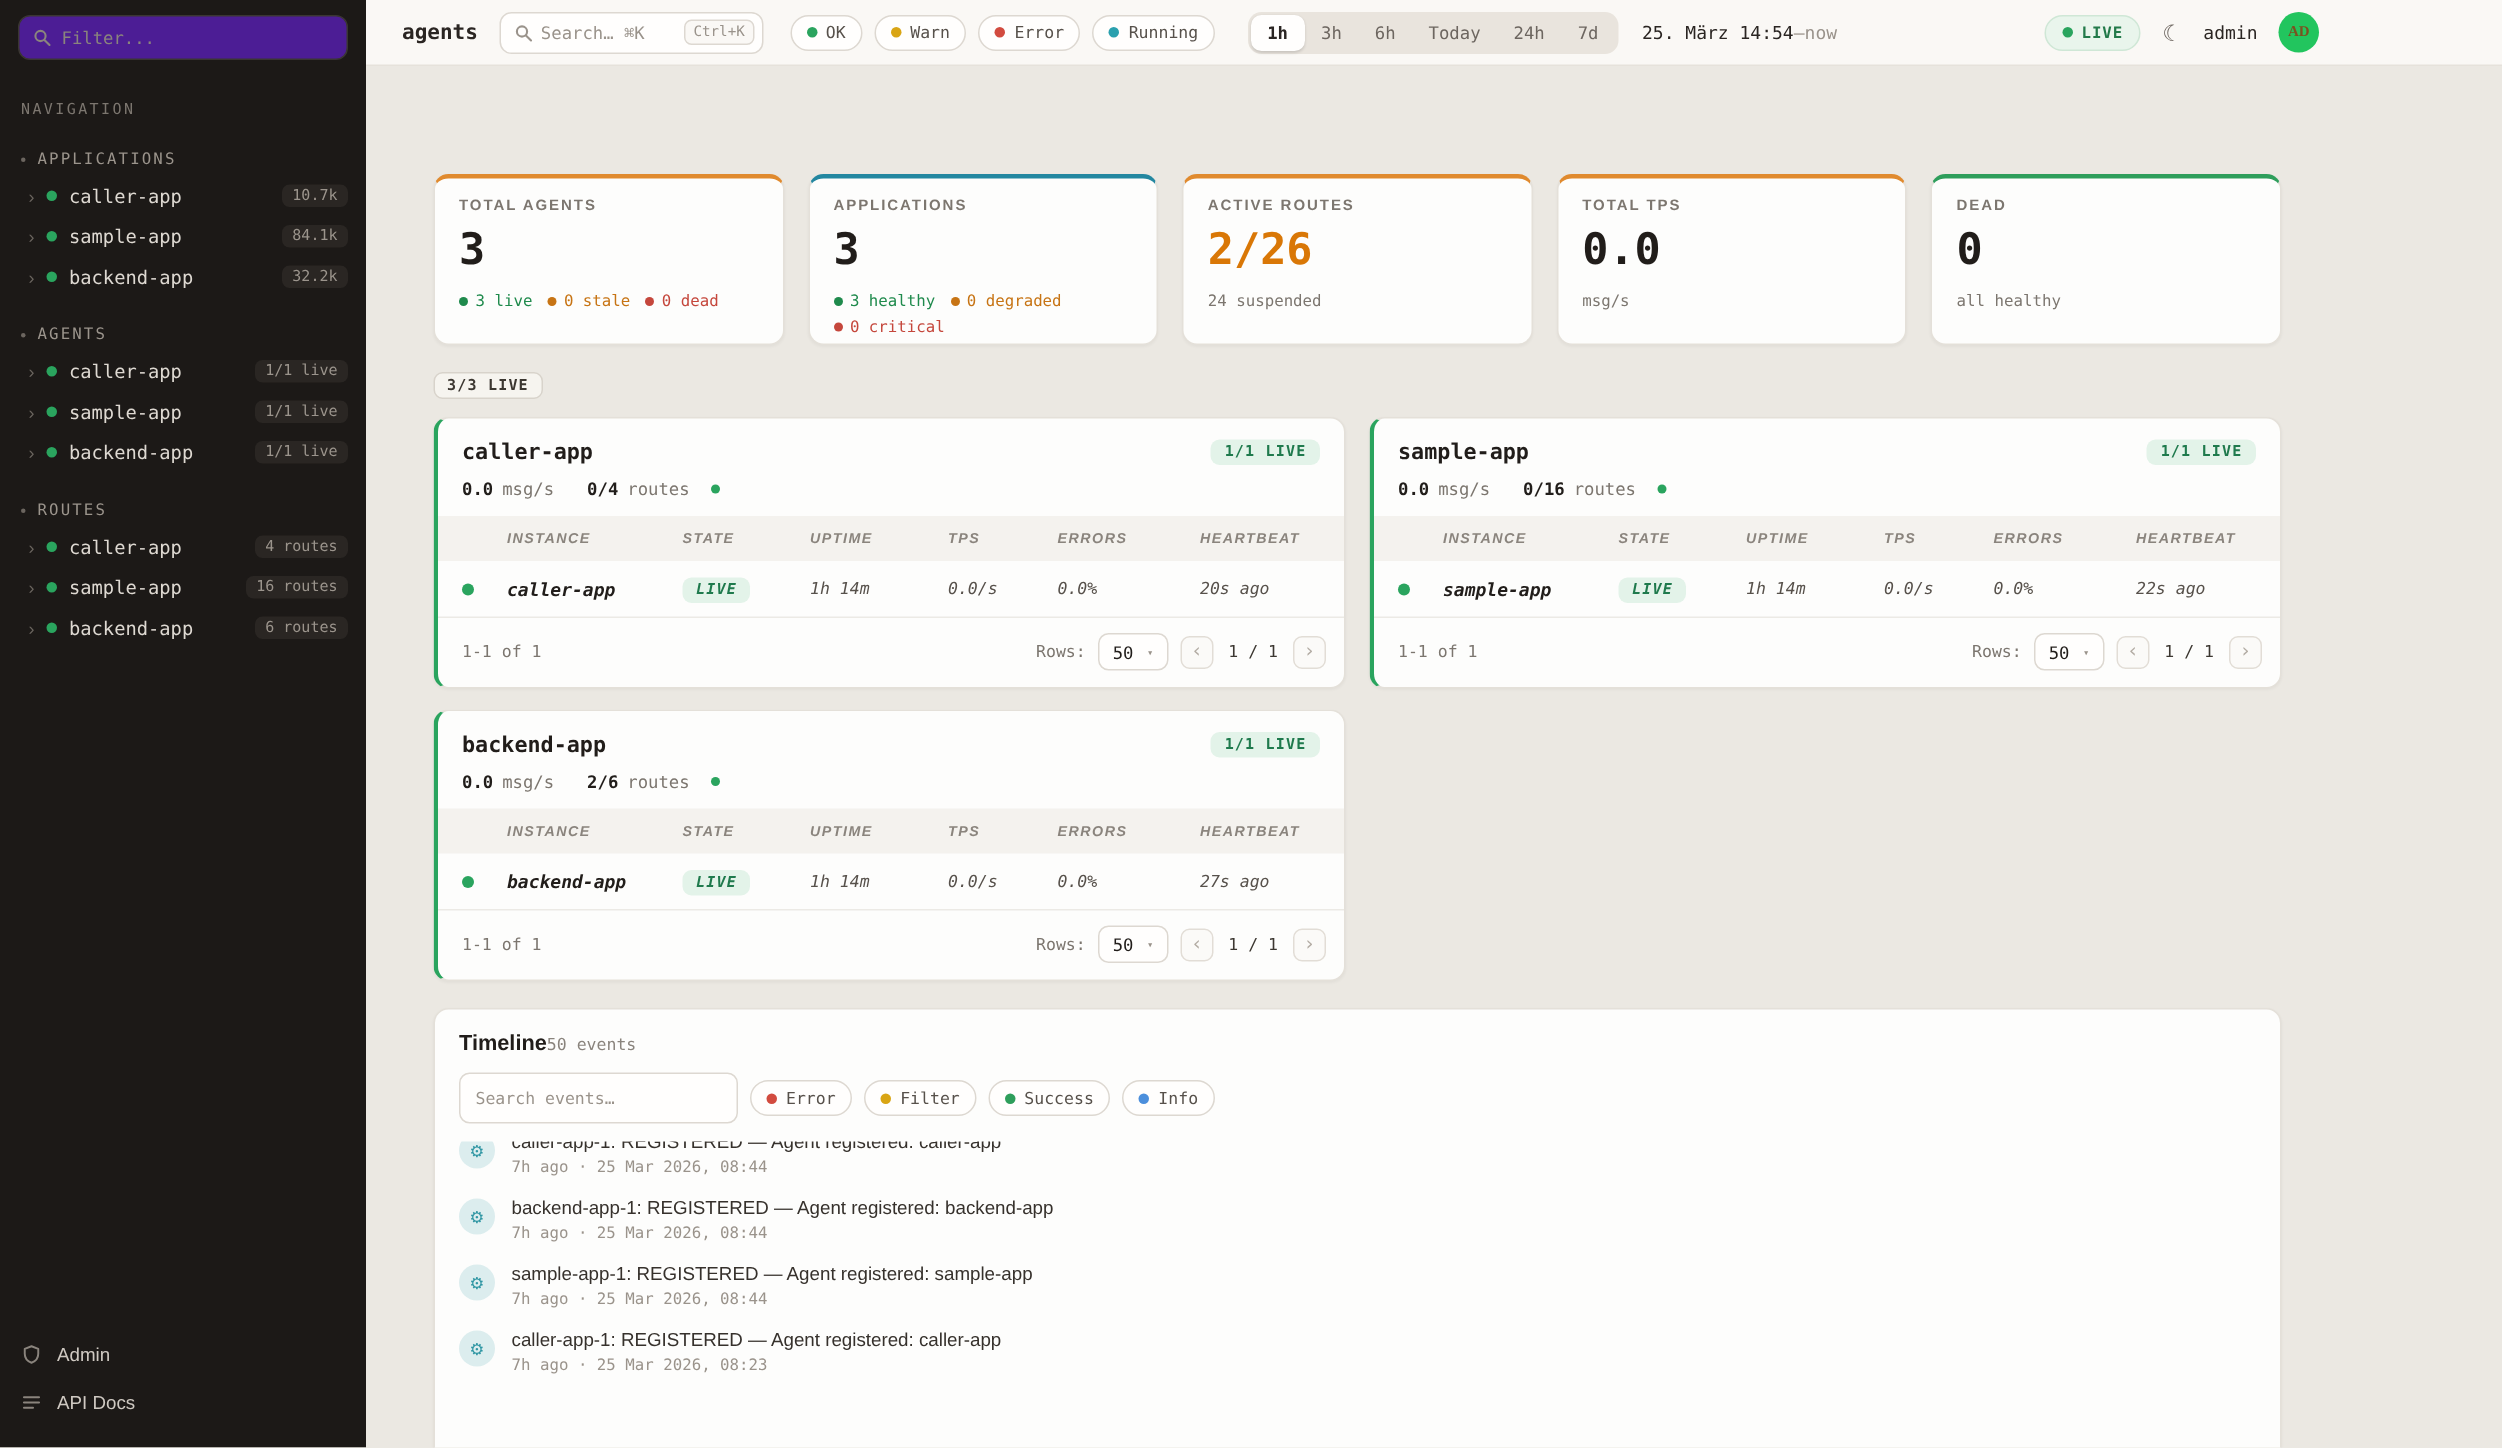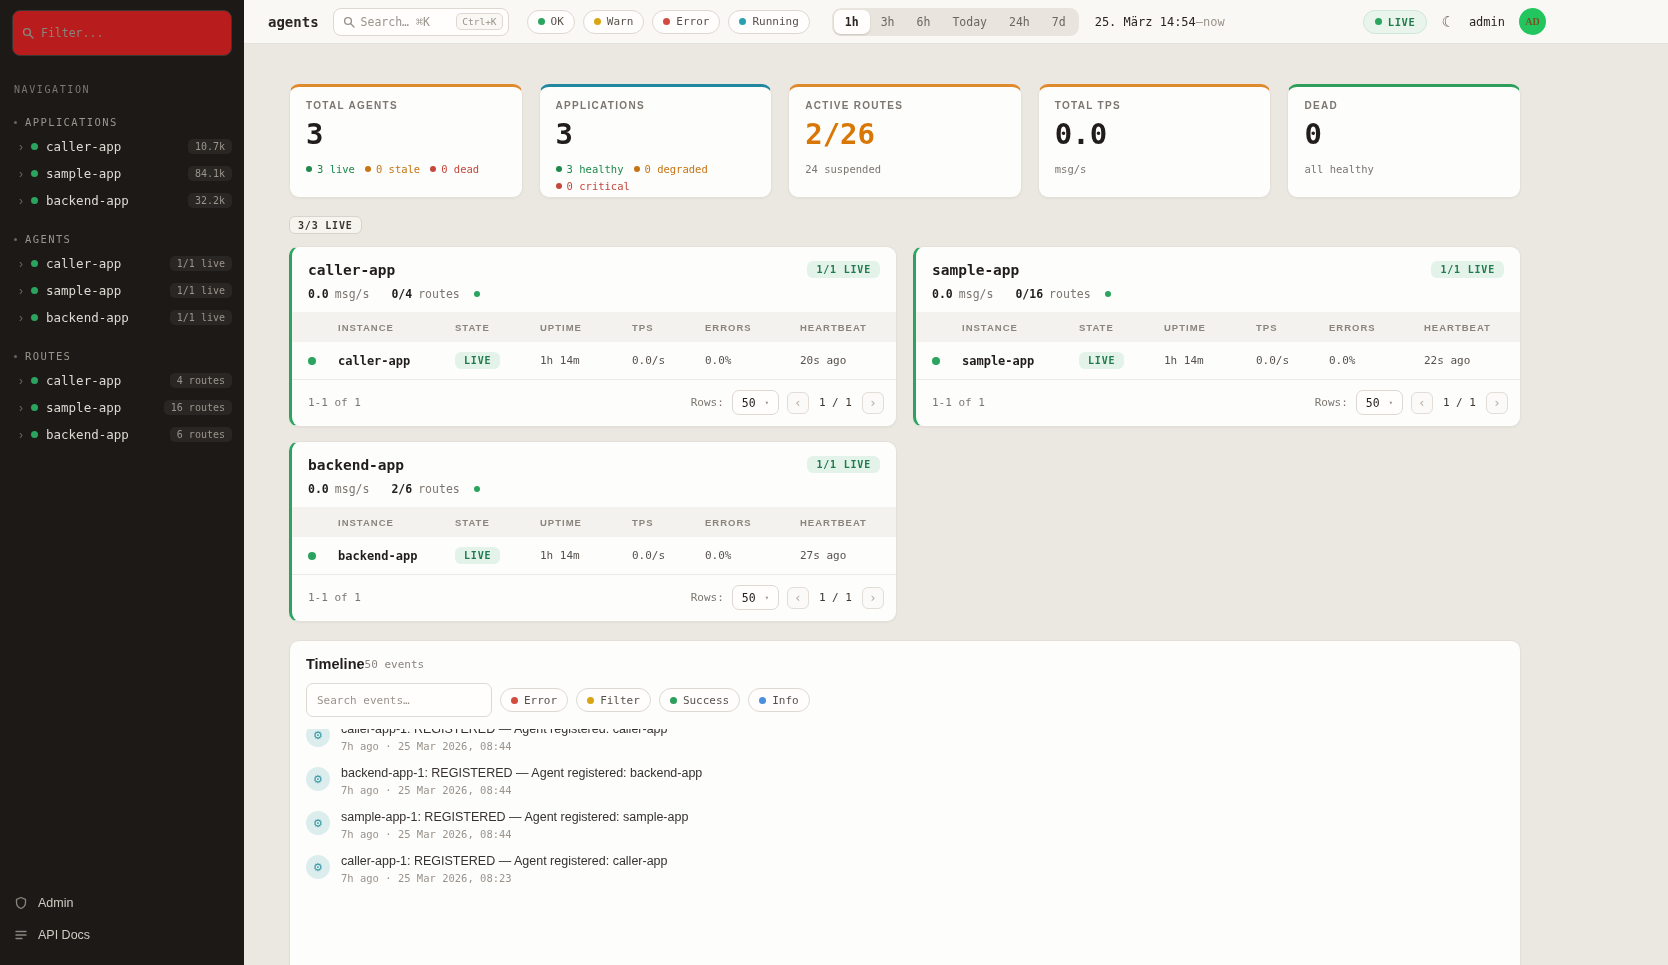--- a/index.html
+++ b/index.html
@@ -6,21 +6,21 @@
   html,body { width:1668px; height:965px; overflow:hidden; }
   body { font-family:"Liberation Sans", sans-serif; background:#ebe8e2; color:#211d1a; }
 
   .app { display:flex; width:1668px; height:965px; }
 
   
   .sidebar { width:244px; min-width:244px; background:#1c1917; color:#d6d1cb; display:flex; flex-direction:column; }
   .logo-row { display:flex; align-items:center; gap:9px; padding:15px 14px 10px; }
   .logo-name { color:#e09136; font-family:"DejaVu Sans Mono",monospace; font-weight:700; font-size:16px; letter-spacing:.5px; }
   .logo-ver { color:#8a847d; font-family:"DejaVu Sans Mono",monospace; font-size:10.5px; margin-left:2px; }
-  .filter-box { margin:10px 12px 0; height:46px; background:#b91c1c; border:1px solid #3a3632; border-radius:8px; display:flex; align-items:center; gap:7px; padding:0 9px; color:#8a847d; }
+  .filter-box { margin:10px 12px 0; height:30px; background:#4c1d95; border:1px solid #3a3632; border-radius:8px; display:flex; align-items:center; gap:7px; padding:0 9px; color:#8a847d; }
   .filter-box input { background:transparent; border:none; outline:none; color:#d6d1cb; font-family:"DejaVu Sans Mono",monospace; font-size:11.5px; width:100%; }
   .filter-box input::placeholder { color:#8a847d; }
   .nav-label { margin:28px 14px 2px; font-family:"DejaVu Sans Mono",monospace; font-size:10px; letter-spacing:1.6px; color:#7c766f; }
   .side-section { margin-top:16px; }
   .section-head { display:flex; align-items:center; gap:8px; padding:3px 14px 5px; color:#9b948c; font-family:"DejaVu Sans Mono",monospace; font-size:10.5px; letter-spacing:1.4px; cursor:pointer; }
   .section-dot { width:3px; height:3px; border-radius:50%; background:#6b655f; }
   .nav-item { display:flex; align-items:center; gap:8px; height:27px; padding:0 12px 0 19px; cursor:pointer; }
   .nav-caret { color:#6b655f; font-size:12px; line-height:1; }
   .nav-dot { width:7px; height:7px; border-radius:50%; background:#2aa45e; }
   .nav-name { font-family:"DejaVu Sans Mono",monospace; font-size:12.5px; color:#ded9d2; flex:1; }
@@ -48,40 +48,40 @@
   .right-cluster { margin-left:auto; display:flex; align-items:center; gap:14px; }
   .live-pill { height:24px; border-radius:999px; background:#e9f5ec; border:1px solid #cfe7d6; display:flex; align-items:center; gap:6px; padding:0 11px; font-family:"DejaVu Sans Mono",monospace; font-size:10.5px; font-weight:700; letter-spacing:.6px; color:#237a4a; }
   .live-dot { width:7px; height:7px; background:#2aa45e; border-radius:50%; }
   .moon { color:#6d6660; font-size:15px; cursor:pointer; }
   .username { font-family:"DejaVu Sans Mono",monospace; font-size:12px; color:#2a2522; }
   .avatar { width:27px; height:27px; border-radius:50%; background:#22c55e; color:#7a5220; font-family:Liberation Serif, serif; font-weight:700; font-size:10px; display:flex; align-items:center; justify-content:center; cursor:pointer; }
 
   
   .content { padding:40px 0 0 45px; width:1277px; }
   .stats-row { display:grid; grid-template-columns:repeat(5,1fr); gap:16px; width:1232px; }
-  .stat-card { background:#fdfdfc; border:1px solid #e4e0d9; border-top:3px solid var(--accent,#e08a2e); border-radius:10px; padding:13px 16px 12px; height:114px; box-shadow:0 1px 2px rgba(0,0,0,.04); }
+  .stat-card { background:#fdfdfc; border:1px solid #e4e0d9; border-top:3px solid var(--accent,#e08a2e); border-radius:10px; padding:13px 16px 12px; height:114px; box-shadow:0 1px 2px rgba(0,0,0,.04);margin-top:32px; }
   .stat-label { font-size:10px; letter-spacing:1.3px; color:#7c766f; font-weight:700; }
   .stat-value { font-family:"DejaVu Sans Mono",monospace; font-weight:700; font-size:29px; color:#211d1a; margin-top:9px; line-height:1; }
   .stat-value.accented { color:var(--accent,#211d1a); }
   .stat-sub { margin-top:13px; font-family:"DejaVu Sans Mono",monospace; font-size:10.5px; color:#7c766f; display:flex; flex-wrap:wrap; gap:3px 10px; align-items:center; line-height:1.35; }
   .stat-part { display:flex; align-items:center; gap:5px; color:var(--accent,#7c766f); }
   .part-dot { width:6px; height:6px; border-radius:50%; background:currentColor; flex-shrink:0; }
 
   .overview-badge { display:inline-flex; margin-top:18px; height:18px; align-items:center; border:1px solid #d8d3cb; background:#f6f4ef; border-radius:6px; padding:0 8px; font-family:"DejaVu Sans Mono",monospace; font-weight:700; font-size:10px; letter-spacing:.8px; color:#3c3731; }
 
   .apps-grid { margin-top:12px; display:grid; grid-template-columns:608px 608px; gap:14px 16px; align-items:start; }
   .app-card { background:#fdfdfc; border:1px solid #e4e0d9; border-left:3px solid #2aa45e; border-radius:10px; box-shadow:0 1px 2px rgba(0,0,0,.04); overflow:hidden; }
   .app-head { display:flex; align-items:center; justify-content:space-between; padding:14px 16px 9px; }
   .app-name { font-family:"DejaVu Sans Mono",monospace; font-weight:700; font-size:14.5px; color:#211d1a; }
   .live-badge { background:#e3f3e9; color:#1f7a4d; border-radius:6px; padding:3px 9px; font-family:"DejaVu Sans Mono",monospace; font-weight:700; font-size:10px; letter-spacing:.8px; }
   .app-stats { display:flex; align-items:center; gap:6px; padding:0 16px 11px; font-family:"DejaVu Sans Mono",monospace; font-size:11.5px; color:#7c766f; }
   .app-stats .num { color:#211d1a; font-weight:700; }
   .app-stats .spacer { width:10px; }
   .green-mini-dot { width:6px; height:6px; border-radius:50%; background:#2aa45e; margin-left:8px; }
-  .table-head, .table-row { display:grid; grid-template-columns:30px 117px 85px 92px 73px 95px 1fr; align-items:center; padding:0 16px; }
+  .table-head, .table-row { display:grid; grid-template-columns:30px 117px 85px 92px 73px 95px 1fr; align-items:center; padding:0 16px;font-style:italic; }
   .table-head { background:#f4f2ee; height:30px; font-size:9.5px; font-weight:700; letter-spacing:1px; color:#8a847d; }
   .table-row { height:38px; border-bottom:1px solid #eceae5; font-family:"DejaVu Sans Mono",monospace; font-size:11px; color:#57514b; cursor:pointer; }
   .row-dot { width:8px; height:8px; border-radius:50%; background:#2aa45e; }
   .row-name { font-weight:700; color:#211d1a; font-size:12px; }
   .card-footer { display:flex; align-items:center; padding:10px 12px 11px 16px; font-family:"DejaVu Sans Mono",monospace; font-size:11px; color:#7c766f; }
   .footer-right { margin-left:auto; display:flex; align-items:center; gap:8px; }
   .rows-select { border:1px solid #ddd8d1; border-radius:7px; height:25px; display:flex; align-items:center; gap:9px; padding:0 9px; color:#211d1a; background:#fffefd; font-family:"DejaVu Sans Mono",monospace; font-size:11.5px; cursor:pointer; }
   .select-caret { font-size:7px; color:#9a938b; }
   .pager-btn { width:22px; height:22px; border:1px solid #e2ddd6; background:#fbfaf8; border-radius:6px; display:flex; align-items:center; justify-content:center; color:#b3aca4; font-size:13px; cursor:pointer; }
   .page-indicator { font-size:11px; color:#3c3731; margin:0 2px; }

